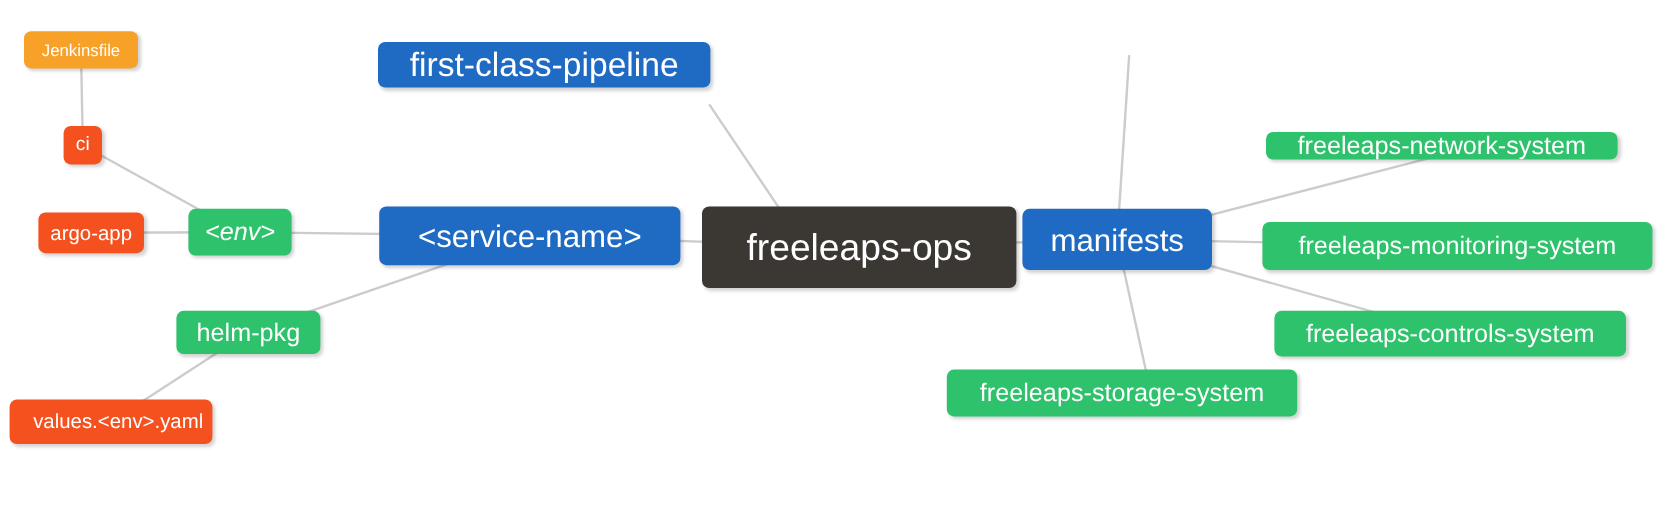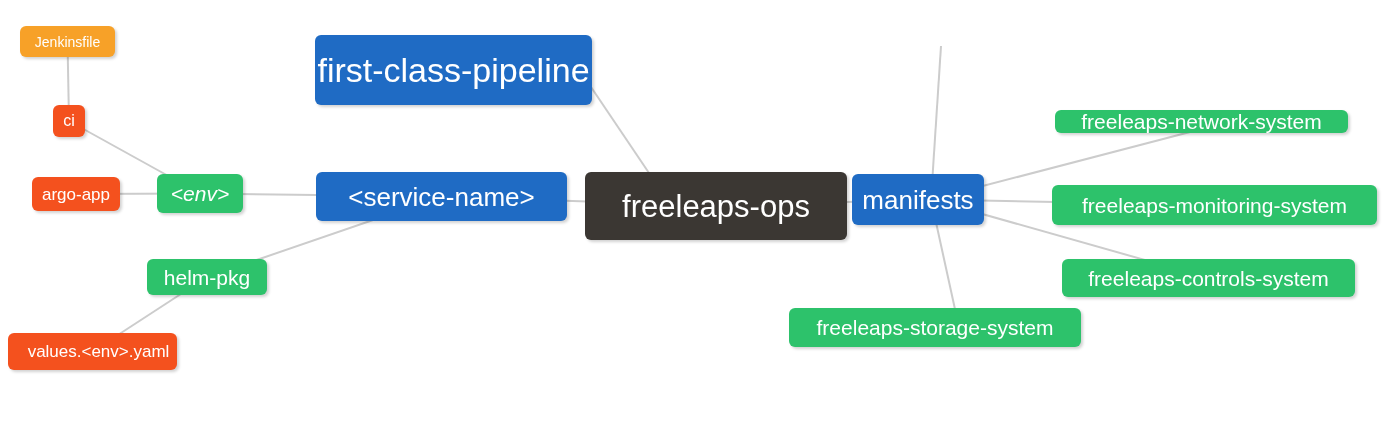--- a/index.html
+++ b/index.html
@@ -49,23 +49,23 @@
       <line x1="591" y1="87" x2="649" y2="173" stroke="#cccccc" stroke-width="2"></line>
       <line x1="441.5" y1="196.5" x2="716" y2="206" stroke="#cccccc" stroke-width="2"></line>
       <line x1="716" y1="206" x2="931" y2="199.5" stroke="#cccccc" stroke-width="2"></line>
       <line x1="931" y1="199.5" x2="941" y2="46" stroke="#cccccc" stroke-width="2"></line>
       <line x1="931" y1="199.5" x2="1201.5" y2="129" stroke="#cccccc" stroke-width="2"></line>
       <line x1="931" y1="199.5" x2="1214.5" y2="205" stroke="#cccccc" stroke-width="2"></line>
       <line x1="931" y1="199.5" x2="1208.5" y2="278" stroke="#cccccc" stroke-width="2"></line>
       <line x1="931" y1="199.5" x2="959" y2="327.5" stroke="#cccccc" stroke-width="2"></line>
     </svg>
 <div class="node" style="left: 585px; top: 172px; width: 262px; height: 68px; font-size: 31px; background: rgb(59, 55, 51); text-align: right;">freeleaps-ops</div>
-    <div class="node" style="left: 315px; top: 35px; width: 277px; height: 70px; font-size: 34px; background: rgb(31, 107, 196);">first-class-pipeline</div>
+    <div class="node" style="left: 315px; top: 35px; width: 277px; height: 38px; font-size: 28px; background: rgb(31, 107, 196);">first-class-pipeline</div>
     <div class="node" style="left: 316px; top: 172px; width: 251px; height: 49px; font-size: 26px; background: rgb(31, 107, 196);">&lt;service-name&gt;</div>
-    <div class="node" style="left: 852px; top: 174px; width: 132px; height: 51px; font-size: 26px; background: rgb(31, 107, 196);">manifests</div>
+    <div class="node" style="left: 852px; top: 174px; width: 158px; height: 51px; font-size: 26px; background: rgb(31, 107, 196);">manifests</div>
     <div class="node" style="left: 157px; top: 174px; width: 86px; height: 39px; font-size: 21px; background: rgb(45, 194, 107); font-style: italic;">&lt;env&gt;</div>
     <div class="node" style="left: 147px; top: 259px; width: 120px; height: 36px; font-size: 21px; background: rgb(45, 194, 107);">helm-pkg</div>
     <div class="node" style="left: 53px; top: 105px; width: 32px; height: 32px; font-size: 16px; background: rgb(244, 81, 30);">ci</div>
     <div class="node" style="left: 32px; top: 177px; width: 88px; height: 34px; font-size: 17px; background: rgb(244, 81, 30);">argo-app</div>
     <div class="node" style="left: 8px; top: 333px; width: 169px; height: 37px; font-size: 17px; background: rgb(244, 81, 30); padding-left: 12px;">values.&lt;env&gt;.yaml</div>
     <div class="node" style="left: 20px; top: 26px; width: 95px; height: 31px; font-size: 14px; background: rgb(247, 161, 40);">Jenkinsfile</div>
     <div class="node" style="left: 1055px; top: 110px; width: 293px; height: 23px; font-size: 21px; background: rgb(45, 194, 107);">freeleaps-network-system</div>
     <div class="node" style="left: 1052px; top: 185px; width: 325px; height: 40px; font-size: 21px; background: rgb(45, 194, 107);">freeleaps-monitoring-system</div>
     <div class="node" style="left: 1062px; top: 259px; width: 293px; height: 38px; font-size: 21px; background: rgb(45, 194, 107);">freeleaps-controls-system</div>
     <div class="node" style="left: 789px; top: 308px; width: 292px; height: 39px; font-size: 21px; background: rgb(45, 194, 107);">freeleaps-storage-system</div>

